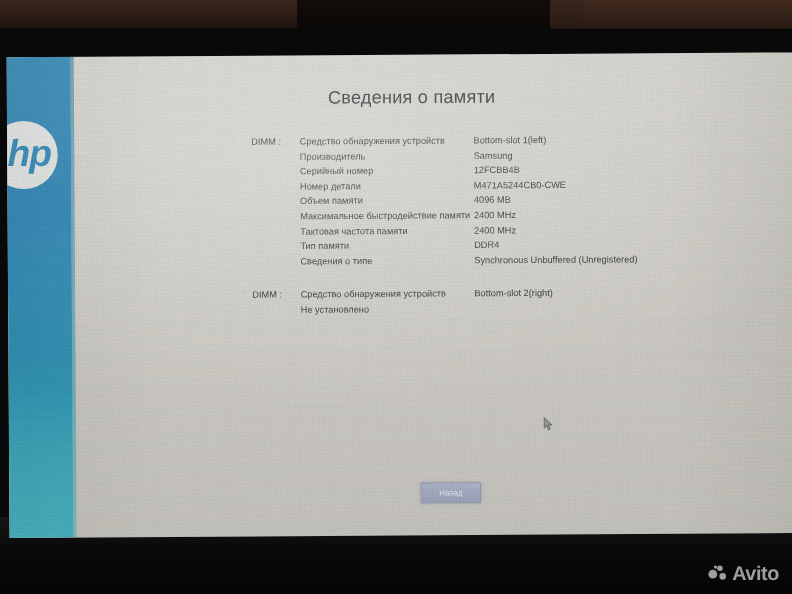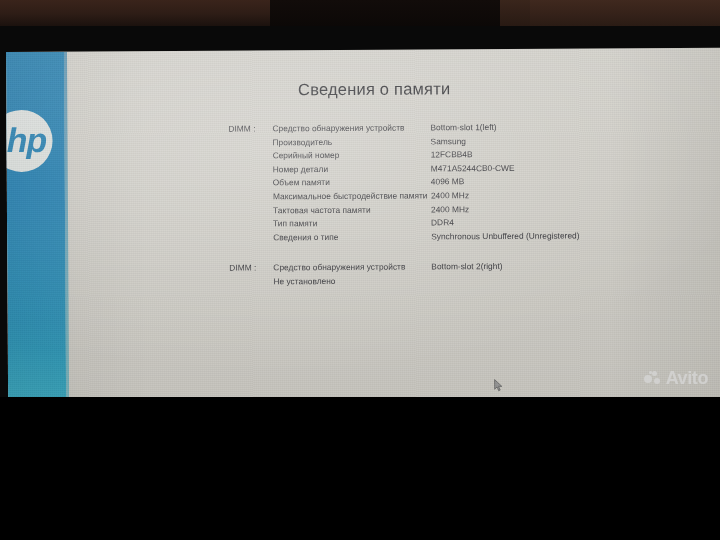--- a/index.html
+++ b/index.html
@@ -11,21 +11,21 @@
     width: 720px;
     height: 540px;
     overflow: hidden;
     font-family: "Liberation Sans", sans-serif;
   }
 
   
   #photo {
     position: relative;
     width: 720px;
-    height: 397px;
+    height: 540px;
     overflow: hidden;
     background: #0a0707;
   }
 
   
   .room-top {
     position: absolute;
     left: 0; top: 0;
     width: 720px; height: 40px;
     background: linear-gradient(180deg, #3a241b 0%, #2e1d16 34%, #170f0c 72%, #0a0806 100%);

